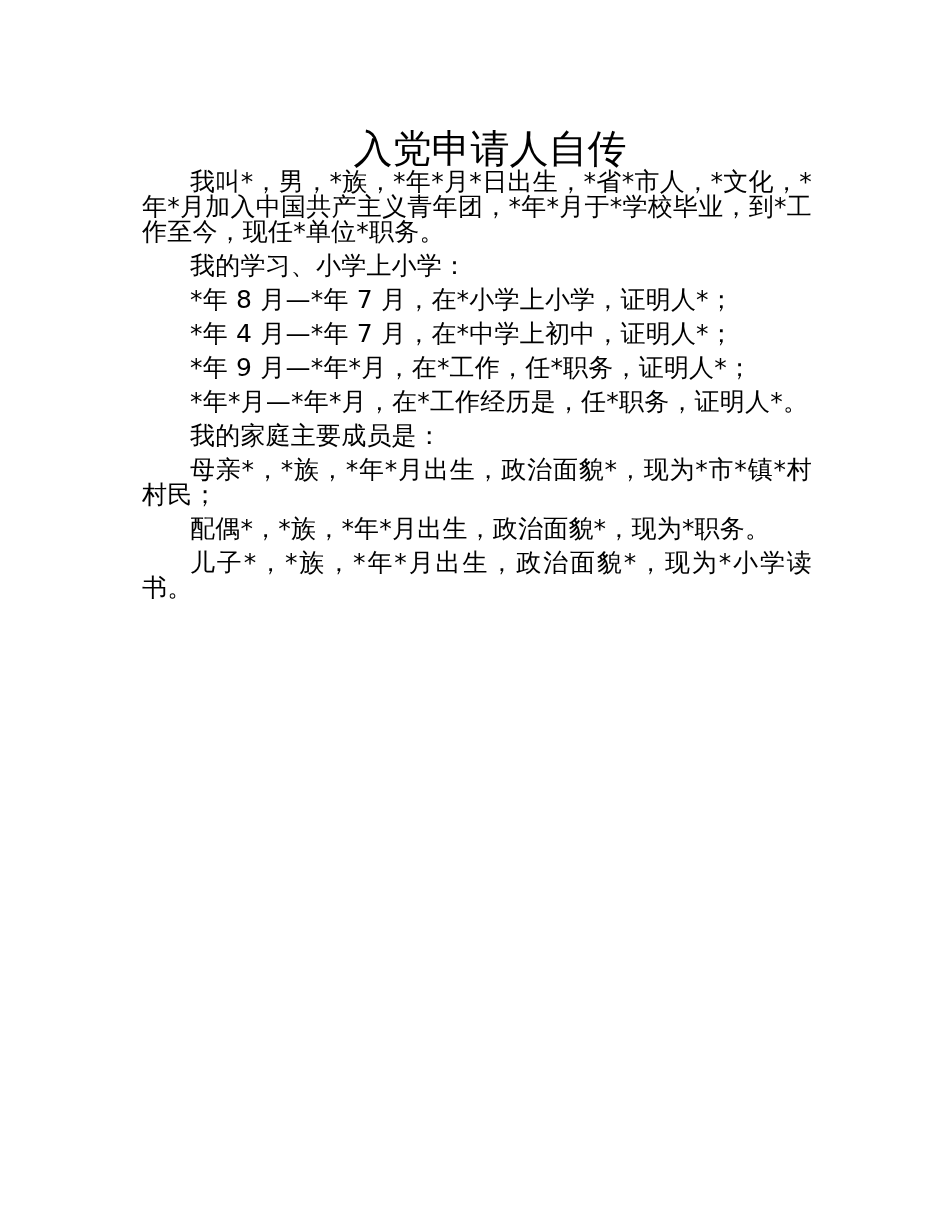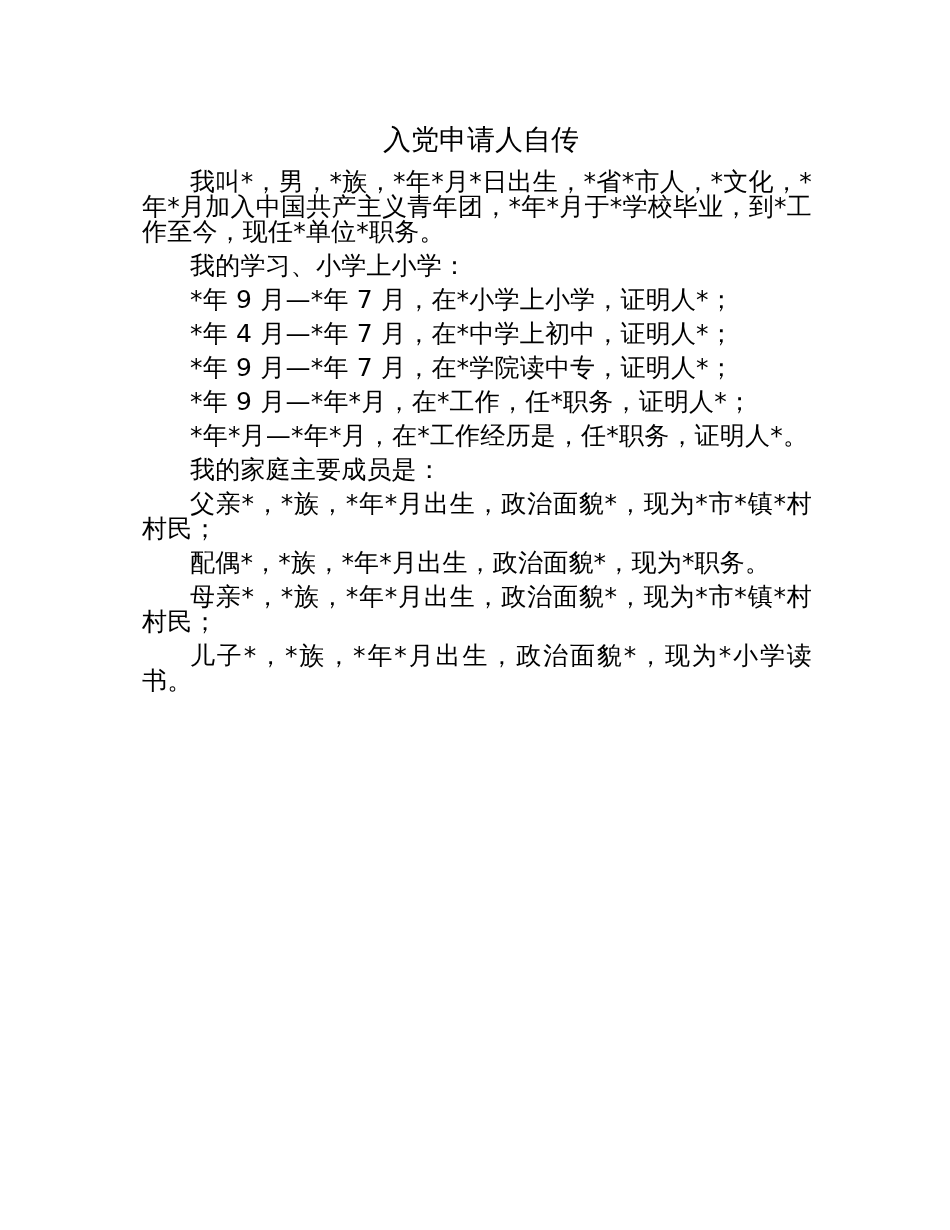--- a/index.html
+++ b/index.html
@@ -20,23 +20,23 @@
       left: 142px;
       top: 0;
       width: 670px;
     }
     .title {
       position: absolute;
       top: 114px;
       left: 0;
       width: 670px;
       text-align: center;
-      font-size: 28px;
+      font-size: 39px;
       line-height: 44px;
-      margin: 4px;
+      margin: 13px;
       font-weight: normal;
     }
     .body-text {
       position: absolute;
       top: 169px;
       left: 0;
       width: 670px;
     }
     .para {
       margin: 0 0 9px 0;
@@ -49,24 +49,22 @@
     }
   </style>
 </head>
 <body>
 
 <div class="page">
   <h1 class="title">入党申请人自传</h1>
   <div class="body-text">
     <p class="para">我叫*，男，*族，*年*月*日出生，*省*市人，*文化，*年*月加入中国共产主义青年团，*年*月于*学校毕业，到*工作至今，现任*单位*职务。</p>
     <p class="para">我的学习、小学上小学：</p>
-    <p class="para">*年 9 月—*年 7 月，在*小学上小学，证明人*；</p>
+    <p class="para">*年 8 月—*年 7 月，在*小学上小学，证明人*；</p>
     <p class="para">*年 4 月—*年 7 月，在*中学上初中，证明人*；</p>
-    <p class="para">*年 9 月—*年 7 月，在*学院读中专，证明人*；</p>
     <p class="para">*年 9 月—*年*月，在*工作，任*职务，证明人*；</p>
     <p class="para">*年*月—*年*月，在*工作经历是，任*职务，证明人*。</p>
     <p class="para">我的家庭主要成员是：</p>
-    <p class="para">父亲*，*族，*年*月出生，政治面貌*，现为*市*镇*村村民；</p>
+    <p class="para">母亲*，*族，*年*月出生，政治面貌*，现为*市*镇*村村民；</p>
     <p class="para">配偶*，*族，*年*月出生，政治面貌*，现为*职务。</p>
-    <p class="para">母亲*，*族，*年*月出生，政治面貌*，现为*市*镇*村村民；</p>
     <p class="para">儿子*，*族，*年*月出生，政治面貌*，现为*小学读书。</p>
   </div>
 </div>
 
 </body></html>

